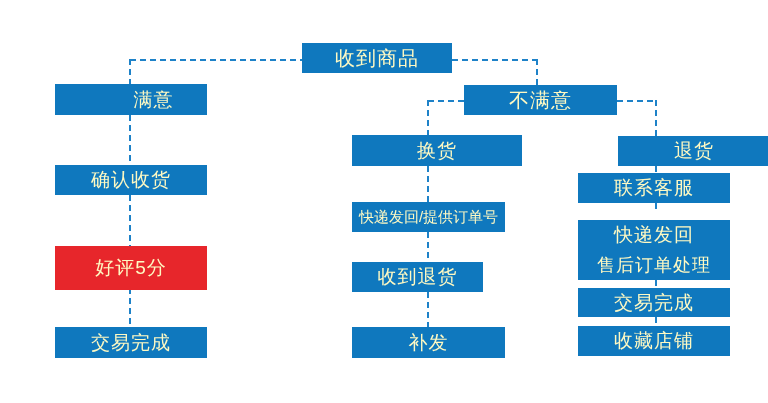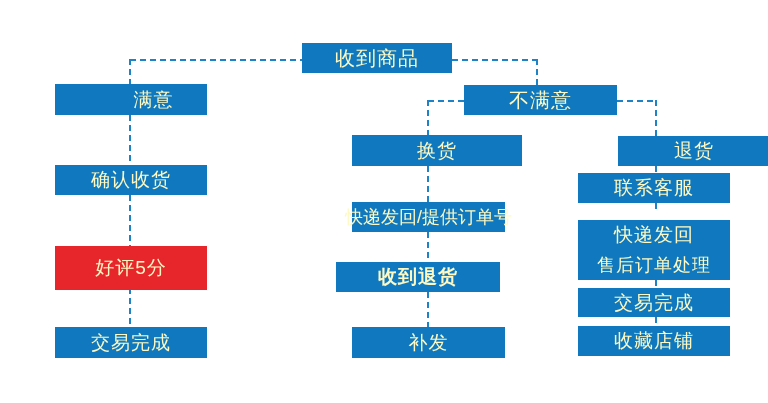--- a/index.html
+++ b/index.html
@@ -18,42 +18,42 @@
     display: flex;
     align-items: center;
     justify-content: center;
     font-size: 19px;
     letter-spacing: 1px;
     white-space: nowrap;
     box-sizing: border-box;
   }
   .node.red { background: #E7262B; }
   .node.big { font-size: 20px; }
-  .node.small { font-size: 18px; letter-spacing: 0; }
+  .node.small { font-size: 15px; letter-spacing: 0; }
   .hline {
     position: absolute;
     height: 2px;
     background: repeating-linear-gradient(90deg, #1E82C8 0 6px, transparent 6px 10px);
   }
   .vline {
     position: absolute;
     width: 2px;
     background: repeating-linear-gradient(180deg, #1E82C8 0 6px, transparent 6px 10px);
   }
 
   
   #n-receive   { left: 302px; top: 43px;  width: 150px; height: 30px; }
   #n-satisfied { left: 55px;  top: 84px;  width: 152px; height: 31px; padding-left: 45px; }
   #n-confirm-receipt { left: 55px; top: 165px; width: 152px; height: 30px; }
   #n-good-review     { left: 55px; top: 246px; width: 152px; height: 44px; }
   #n-complete        { left: 55px; top: 327px; width: 152px; height: 31px; }
   #n-unsatisfied { left: 464px; top: 85px;  width: 153px; height: 30px; }
   #n-exchange    { left: 352px; top: 135px; width: 170px; height: 31px; }
   #n-courier-order { left: 352px; top: 202px; width: 153px; height: 30px; }
-  #n-receive-return{ left: 336px; top: 262px; width: 164px; height: 30px; font-weight: bold; }
+  #n-receive-return{ left: 352px; top: 262px; width: 131px; height: 30px; }
   #n-reship        { left: 352px; top: 327px; width: 153px; height: 31px; }
   #n-return        { left: 578px; top: 136px; width: 152px; height: 30px; margin-left: 40px; }
   #n-contact       { left: 578px; top: 173px; width: 152px; height: 30px; text-align: center; }
   #n-courier-back  { left: 578px; top: 212px; width: 152px; height: 30px; margin-top: 8px; }
   #n-aftersales    { left: 578px; top: 250px; width: 152px; height: 30px; font-size: 18px; }
   #n-refund        { left: 578px; top: 288px; width: 152px; height: 29px; }
   #n-favorite      { left: 578px; top: 326px; width: 152px; height: 30px; }
 
   
   #c-root-left-h   { left: 130px; top: 59px;  width: 172px; }

